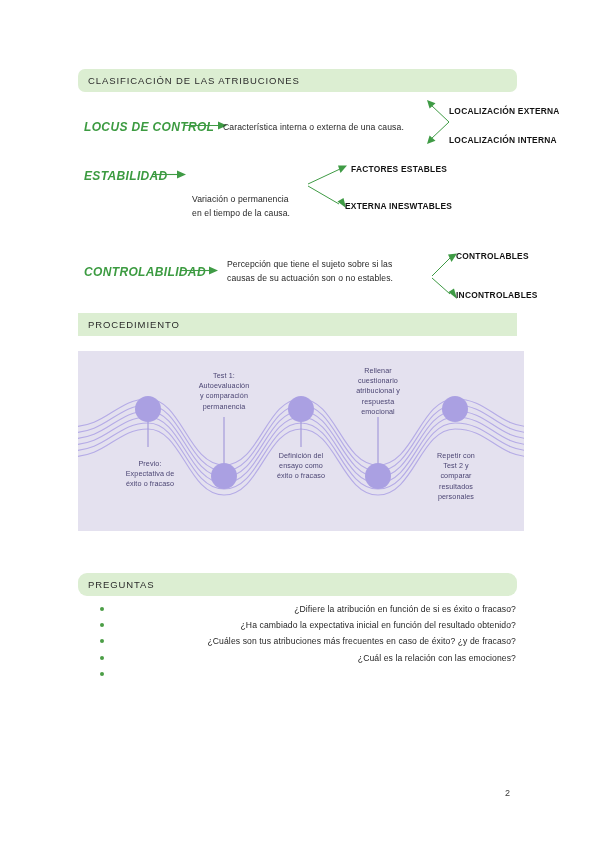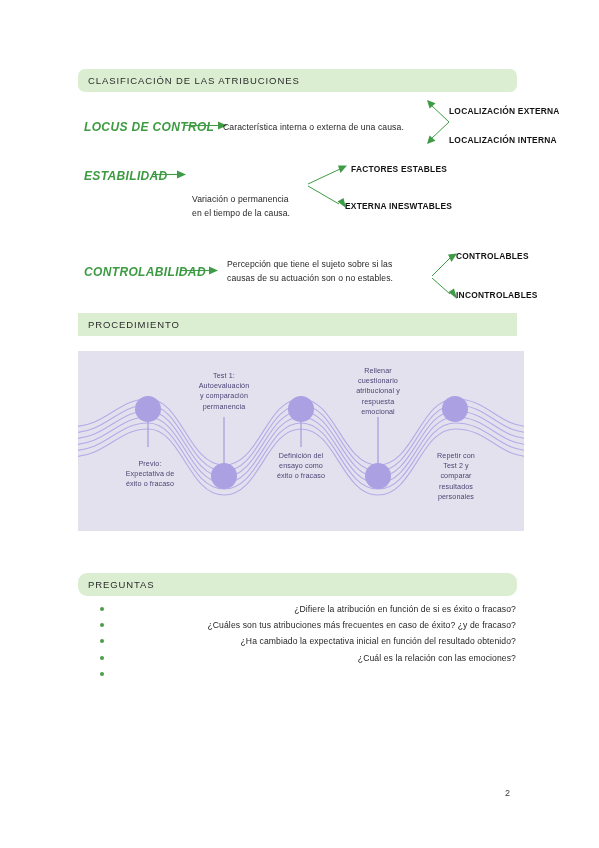--- a/index.html
+++ b/index.html
@@ -277,28 +277,28 @@
     <span class="section-title">PREGUNTAS</span>
   </div>
 
   <ul id="questions-list">
     <li>
       <span class="bullet"></span>
       <span>¿Difiere la atribución en función de si es éxito o fracaso?</span>
     </li>
     <li>
       <span class="bullet"></span>
+      <span>¿Ha cambiado la expectativa inicial en función del resultado obtenido?</span>
+    </li>
+    <li>
+      <span class="bullet"></span>
       <span>¿Cuáles son tus atribuciones más frecuentes en caso de éxito? ¿y de fracaso?</span>
     </li>
     <li>
       <span class="bullet"></span>
-      <span>¿Ha cambiado la expectativa inicial en función del resultado obtenido?</span>
-    </li>
-    <li>
-      <span class="bullet"></span>
       <span>¿Cuál es la relación con las emociones?</span>
     </li>
     <li>
       <span class="bullet"></span>
     </li>
   </ul>
 
   <div id="page-number">2</div>
 
 </div>

